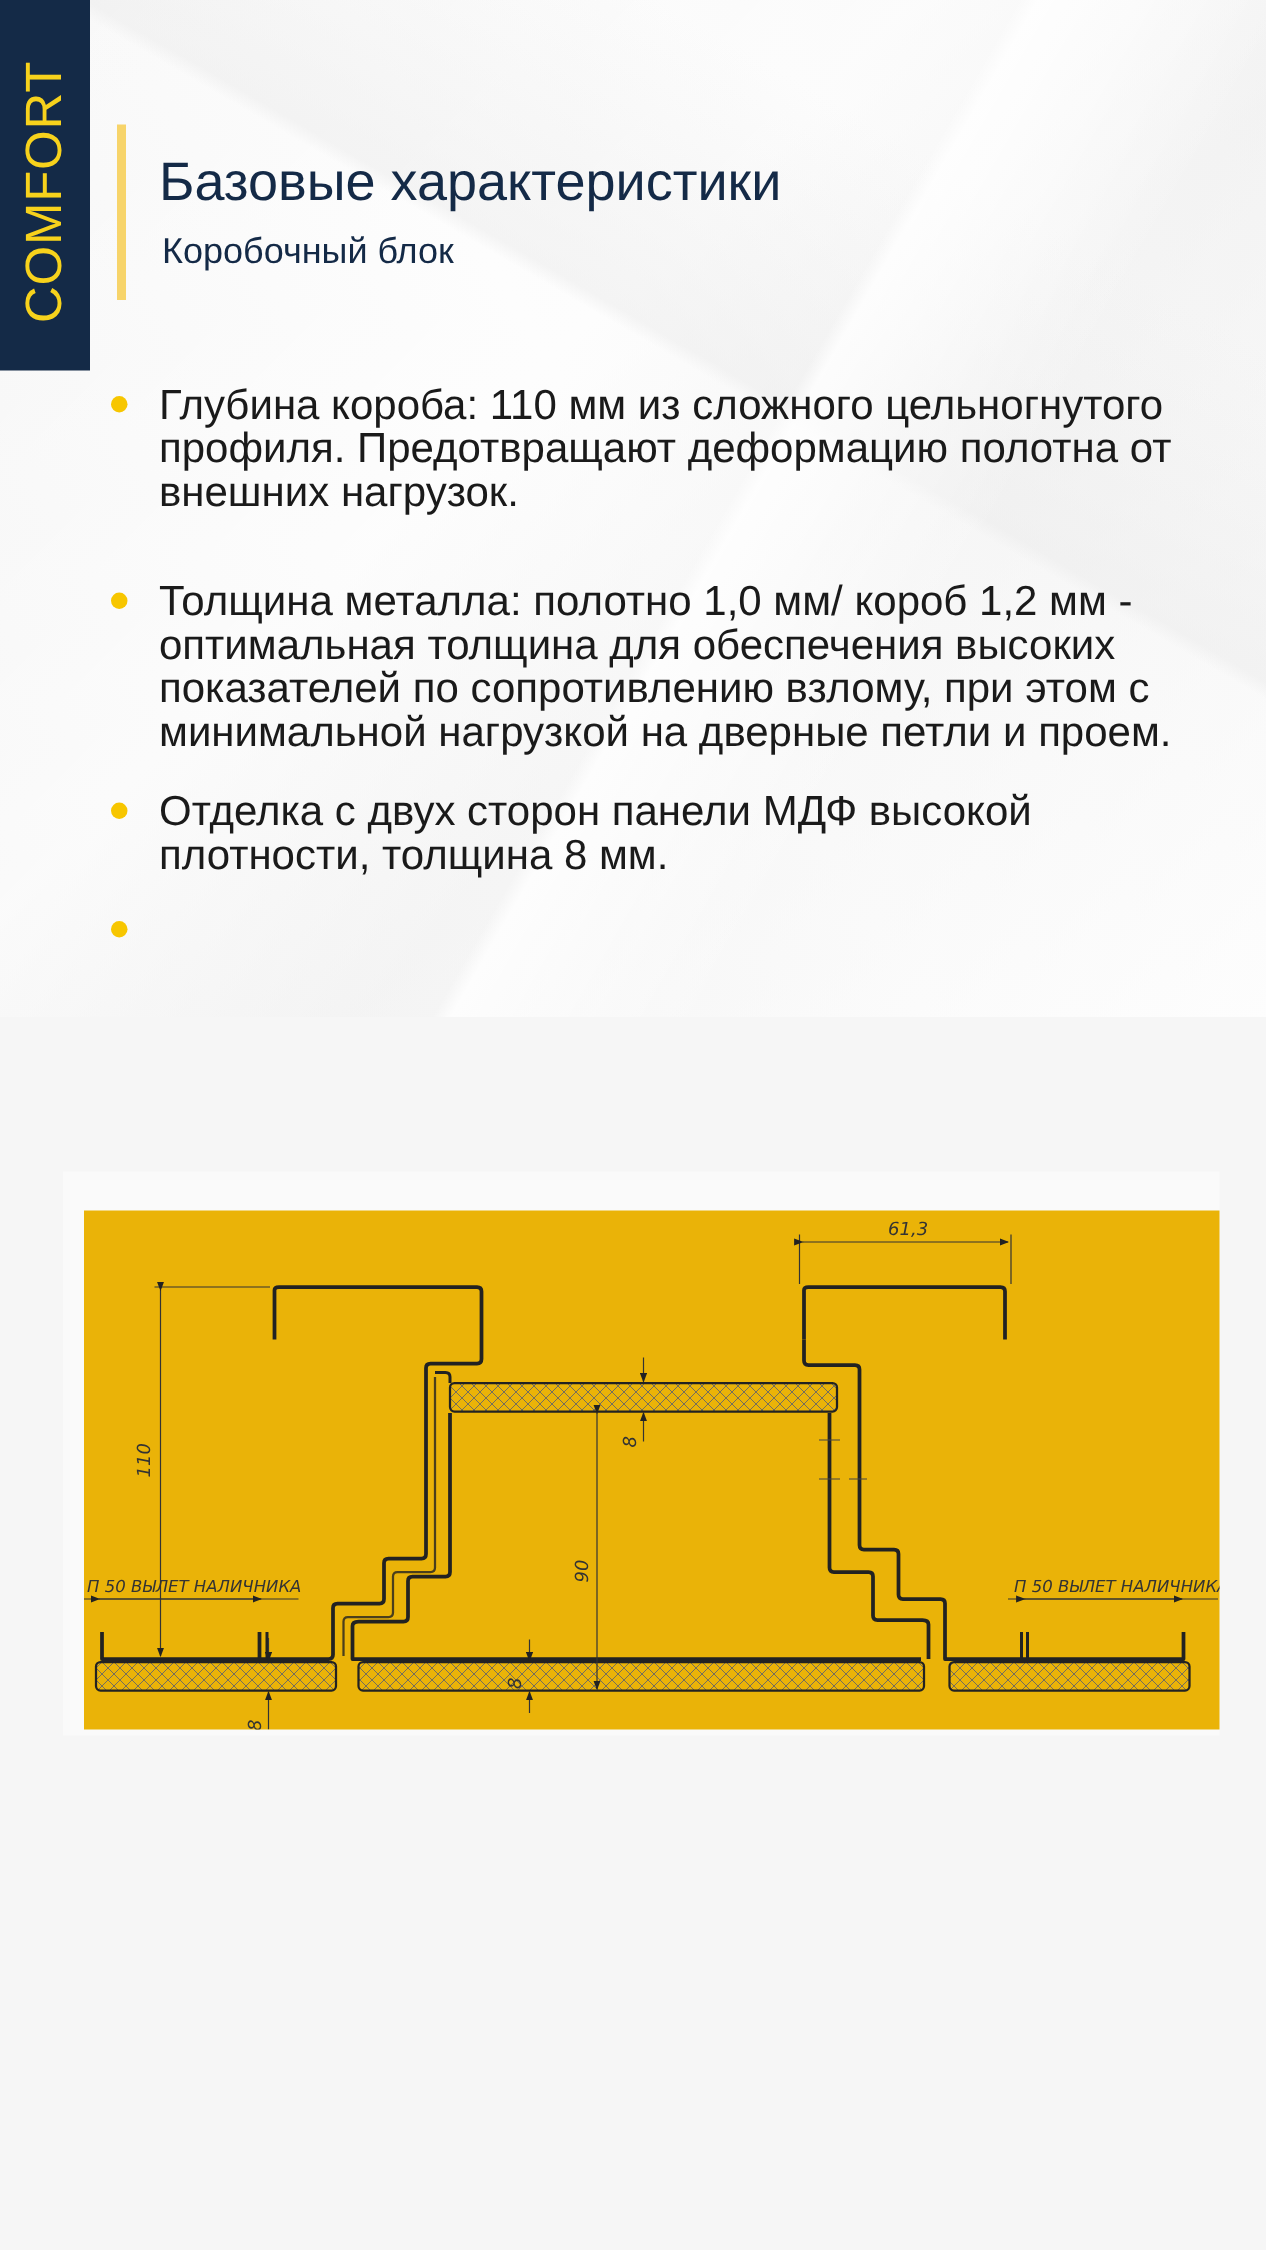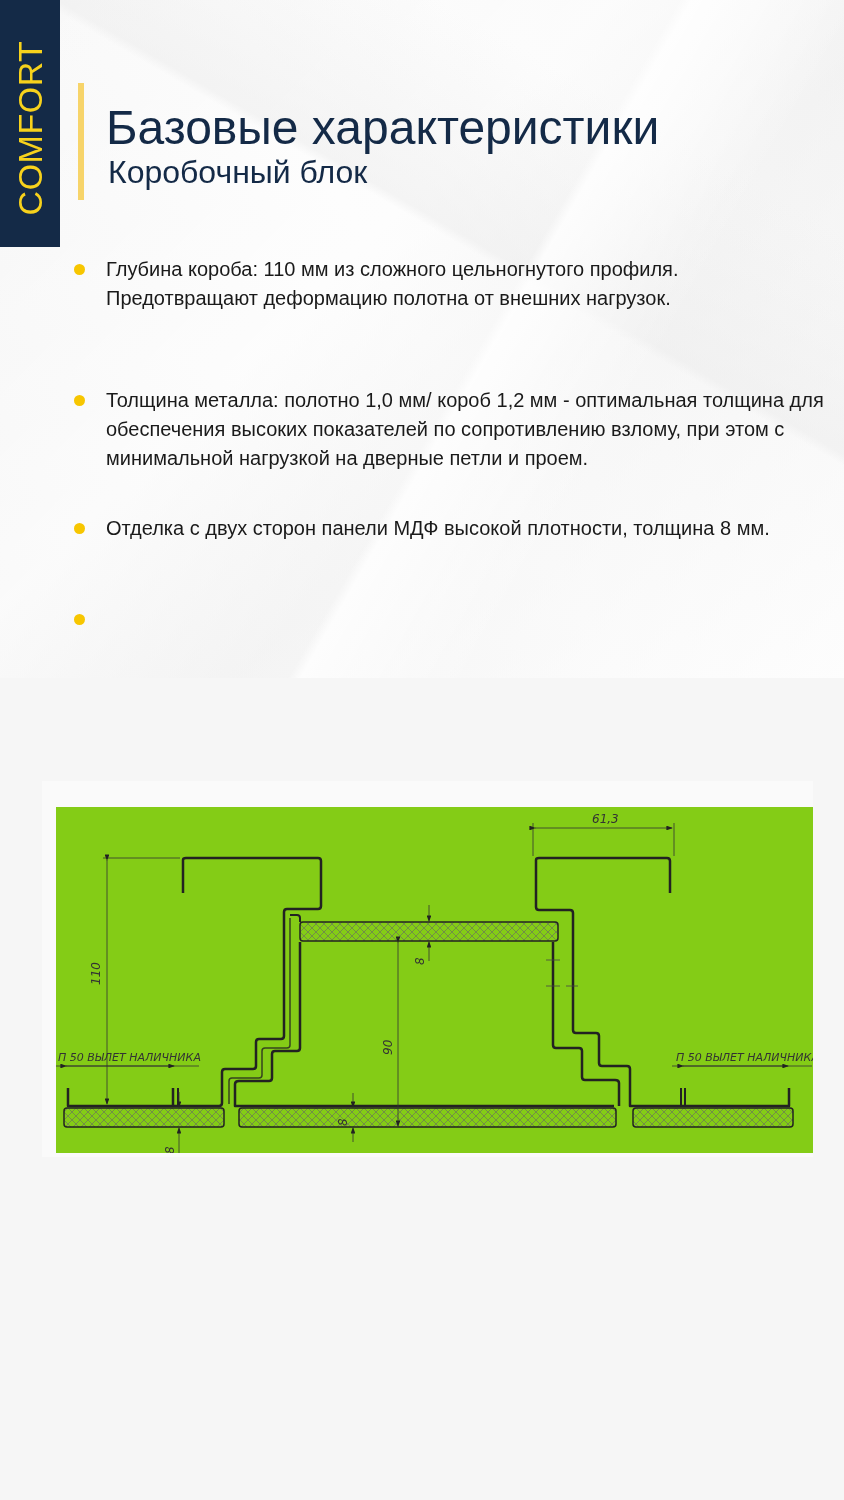--- a/index.html
+++ b/index.html
@@ -30,42 +30,42 @@
     position: absolute; left: 30px; top: 128px;
     transform: translate(-50%, -50%) rotate(-90deg);
     color: #f7d21c; font-size: 34px; letter-spacing: 0.5px; white-space: nowrap;
   }
   .accent-bar {
     position: absolute; left: 78px; top: 83px; width: 6px; height: 117px;
     background: #f7d46a;
   }
   .title {
     position: absolute; left: 106px; top: 100px;
-    font-size: 48px; color: #142a47; white-space: nowrap;
+    font-size: 36px; color: #142a47; white-space: nowrap;
   }
   .subtitle {
     position: absolute; left: 108px; top: 154px;
-    font-size: 32px; color: #142a47; white-space: nowrap;
+    font-size: 24px; color: #142a47; white-space: nowrap;
   }
   .bullets { position: absolute; left: 0; top: 0; width: 844px; }
   .bullet {
     position: absolute; left: 106px; width: 720px;
-    font-size: 20px; line-height: 29px; color: #1a1a1a;
+    font-size: 28px; line-height: 29px; color: #1a1a1a;
   }
   .dot {
     position: absolute; left: -32px; top: 9px; width: 11px; height: 11px;
     border-radius: 50%; background: #f7c600;
   }
   .drawing-panel {
     position: absolute; left: 42px; top: 781px; width: 771px; height: 376px;
     background: #fafafa;
   }
   .drawing-inner {
     position: absolute; left: 14px; top: 26px; width: 757px; height: 346px;
-    background: #84cc16;
+    background: #eab308;
   }
   svg text { font-family: "DejaVu Sans", sans-serif; font-style: italic; }
 </style>
 </head>
 <body>
 
 <div class="hero"></div>
 
 <div class="banner">
   <div class="banner-text">COMFORT</div>
@@ -77,21 +77,21 @@
 
 <div class="bullets">
   <div class="bullet" style="top:255px;">
     <span class="dot"></span>
     <span>Глубина короба: 110 мм из сложного цельногнутого профиля. Предотвращают деформацию полотна от внешних нагрузок.</span>
   </div>
   <div class="bullet" style="top:386px;">
     <span class="dot"></span>
     <span>Толщина металла: полотно 1,0 мм/ короб 1,2 мм - оптимальная толщина для обеспечения высоких показателей по сопротивлению взлому, при этом с минимальной нагрузкой на дверные петли и проем.</span>
   </div>
-  <div class="bullet" style="top:514px;">
+  <div class="bullet" style="top:526px;">
     <span class="dot"></span>
     <span>Отделка с двух сторон панели МДФ высокой плотности, толщина 8 мм.</span>
   </div>
   <div class="bullet" style="top:601px;">
     <span class="dot" style="top:13px;"></span>
   </div>
 </div>
 
 <div class="drawing-panel">
   <div class="drawing-inner">

